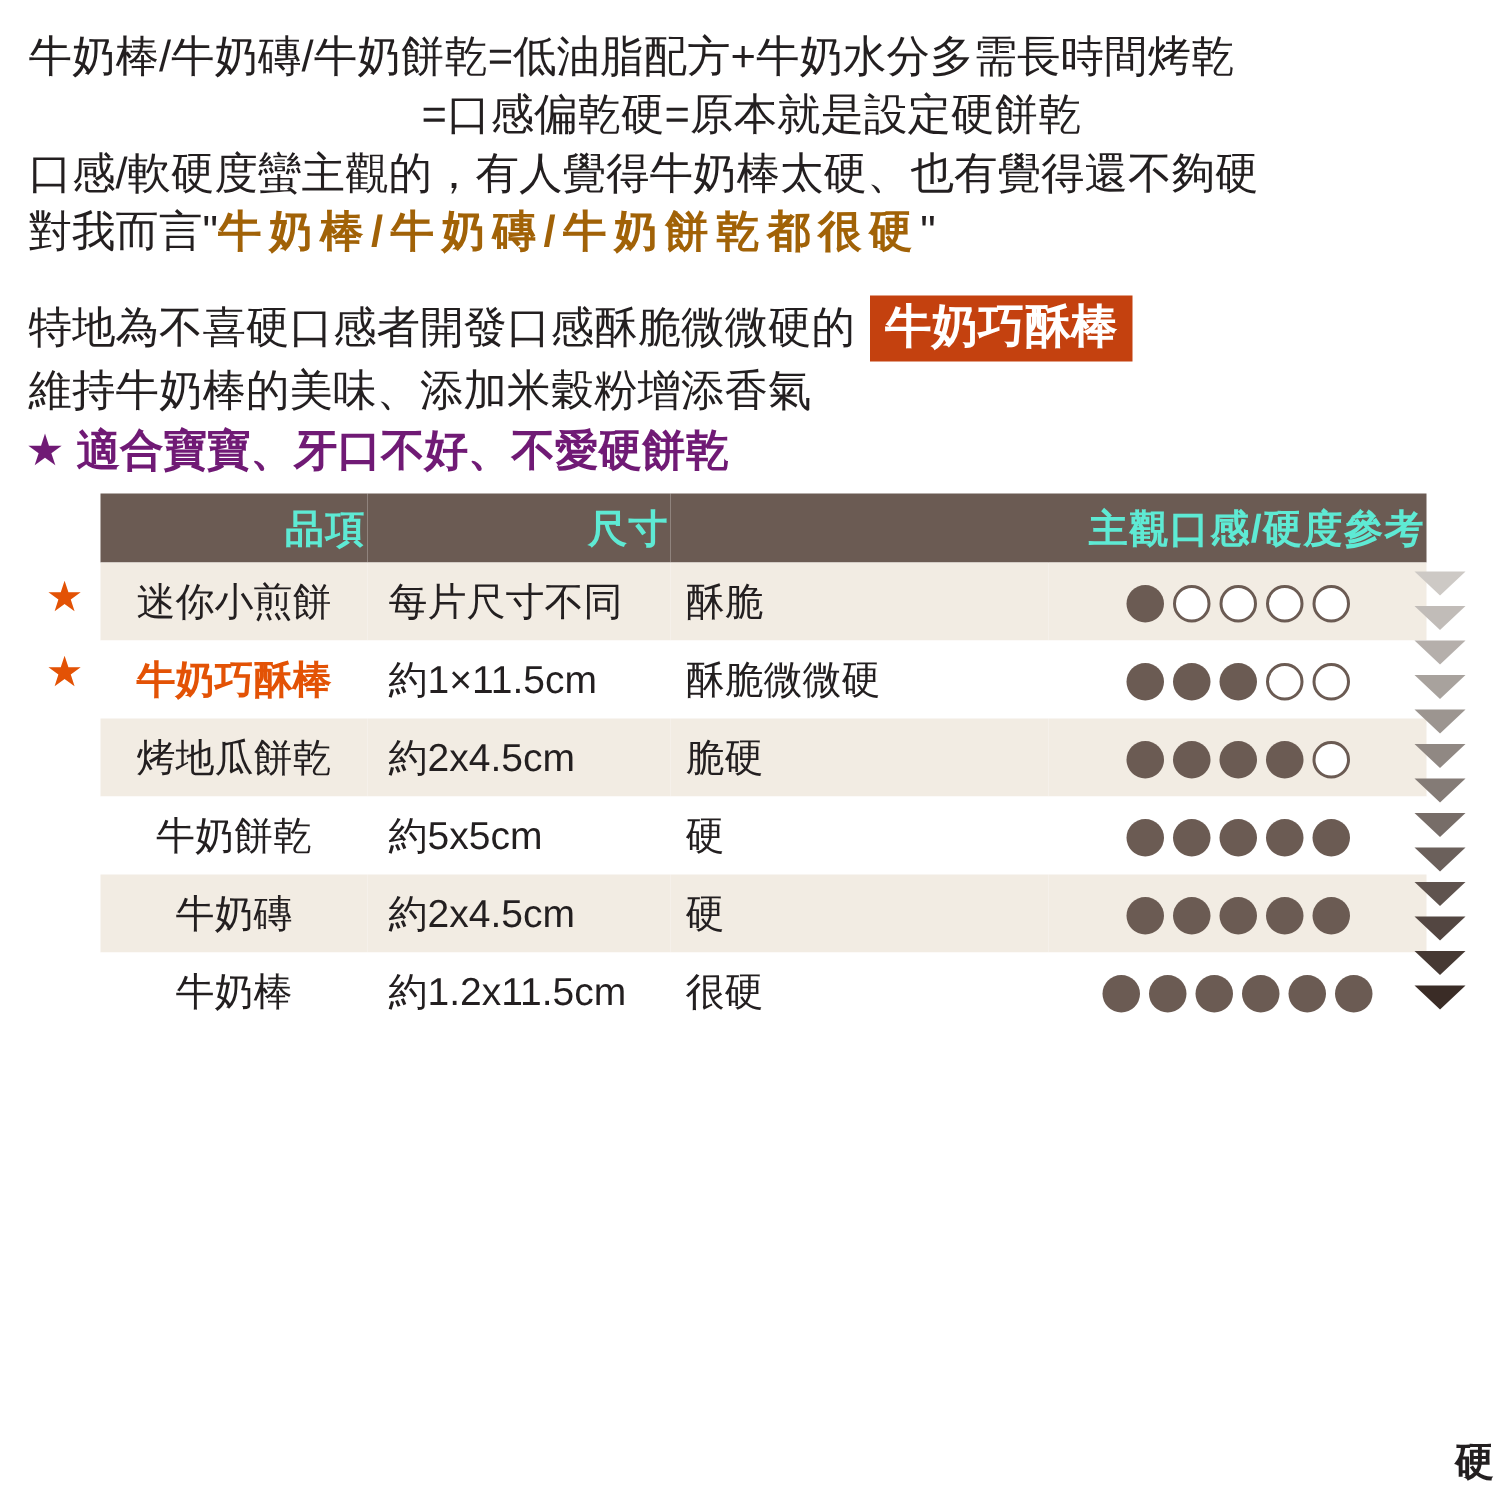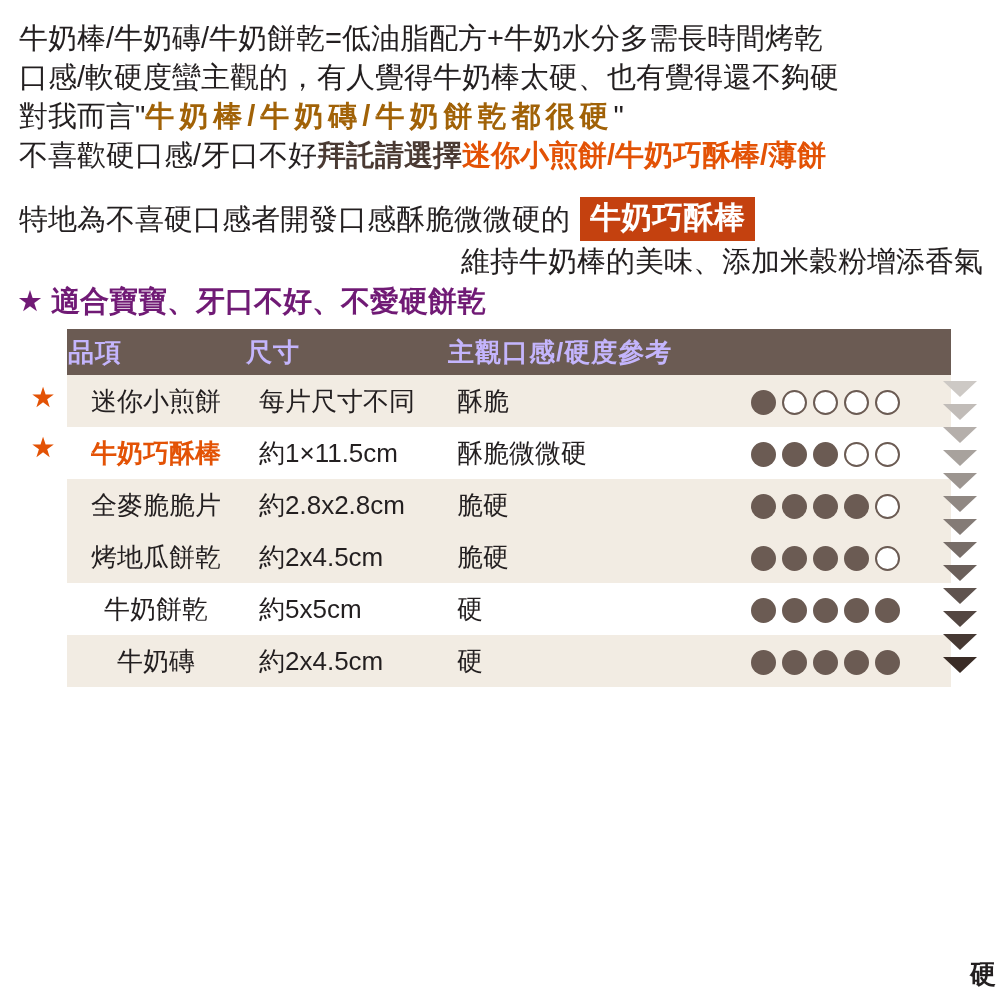--- a/index.html
+++ b/index.html
@@ -72,21 +72,20 @@
     padding: 2px 10px 4px 10px;
     margin-left: 10px;
     line-height: 38px;
     display: inline-block;
   }
   .sub-line {
     font-size: 29px;
     line-height: 40px;
     padding: 0 6px 0 8px;
     white-space: nowrap;
-    text-align: right;
   }
   .star-line {
     font-size: 29px;
     line-height: 40px;
     padding: 0 6px 0 6px;
     white-space: nowrap;
     color: #701a75;
     font-weight: bold;
   }
 
@@ -98,25 +97,25 @@
     padding-right: 0;
     box-sizing: border-box;
   }
   table.chart {
     border-collapse: collapse;
     width: 884px;
     table-layout: fixed;
   }
   table.chart th {
     background: #6b5b53;
-    color: #c4b5fd;
+    color: #5eead4;
     font-size: 26px;
     font-weight: bold;
     height: 44px;
-    text-align: left;
+    text-align: right;
     letter-spacing: 1px;
   }
   table.chart td {
     height: 50px;
     font-size: 26px;
     vertical-align: middle;
   }
   tr.odd td { background: #f2ece3; }
   tr.even td { background: #ffffff; }
   td.c-item {
@@ -199,26 +198,24 @@
     color: #231f20;
   }
 </style>
 </head>
 <body>
 
 <div class="page">
 
   <div class="intro">
     <div class="line">牛奶棒/牛奶磚/牛奶餅乾=低油脂配方+牛奶水分多需長時間烤乾</div>
+    <div class="line center">=口感偏乾硬=原本就是設定硬餅乾</div>
     <div class="line">口感/軟硬度蠻主觀的，有人覺得牛奶棒太硬、也有覺得還不夠硬</div>
     <div class="line">
       <span>對我而言"</span><span class="spaced">牛奶棒/牛奶磚/牛奶餅乾都很硬</span><span>"</span>
-    </div>
-    <div class="line">
-      <span>不喜歡硬口感/牙口不好</span><span class="brown-bold">拜託請選擇</span><span class="orange">迷你小煎餅/牛奶巧酥棒/薄餅</span>
     </div>
   </div>
 
   <div class="gap"></div>
 
   <div class="hl-row">
     <span>特地為不喜硬口感者開發口感酥脆微微硬的</span>
     <span class="hl-box">牛奶巧酥棒</span>
   </div>
   <div class="sub-line">維持牛奶棒的美味、添加米穀粉增添香氣</div>
@@ -252,42 +249,42 @@
           <td class="c-feel">酥脆</td>
           <td class="c-dots"><span class="dot full"></span><span class="dot empty"></span><span class="dot empty"></span><span class="dot empty"></span><span class="dot empty"></span></td>
         </tr>
         <tr class="even">
           <td class="c-item hl-item">牛奶巧酥棒</td>
           <td class="c-size">約1×11.5cm</td>
           <td class="c-feel">酥脆微微硬</td>
           <td class="c-dots"><span class="dot full"></span><span class="dot full"></span><span class="dot full"></span><span class="dot empty"></span><span class="dot empty"></span></td>
         </tr>
         <tr class="odd">
-          <td class="c-item">全麥脆脆片</td>
-          <td class="c-size">約2.8x2.8cm</td>
-          <td class="c-feel">脆硬</td>
-          <td class="c-dots"><span class="dot full"></span><span class="dot full"></span><span class="dot full"></span><span class="dot full"></span><span class="dot empty"></span></td>
-        </tr>
-        <tr class="odd">
           <td class="c-item">烤地瓜餅乾</td>
           <td class="c-size">約2x4.5cm</td>
           <td class="c-feel">脆硬</td>
           <td class="c-dots"><span class="dot full"></span><span class="dot full"></span><span class="dot full"></span><span class="dot full"></span><span class="dot empty"></span></td>
         </tr>
         <tr class="even">
           <td class="c-item">牛奶餅乾</td>
           <td class="c-size">約5x5cm</td>
           <td class="c-feel">硬</td>
           <td class="c-dots"><span class="dot full"></span><span class="dot full"></span><span class="dot full"></span><span class="dot full"></span><span class="dot full"></span></td>
         </tr>
         <tr class="odd">
           <td class="c-item">牛奶磚</td>
           <td class="c-size">約2x4.5cm</td>
           <td class="c-feel">硬</td>
           <td class="c-dots"><span class="dot full"></span><span class="dot full"></span><span class="dot full"></span><span class="dot full"></span><span class="dot full"></span></td>
+        </tr>
+        <tr class="even">
+          <td class="c-item">牛奶棒</td>
+          <td class="c-size">約1.2x11.5cm</td>
+          <td class="c-feel">很硬</td>
+          <td class="c-dots"><span class="dot full"></span><span class="dot full"></span><span class="dot full"></span><span class="dot full"></span><span class="dot full"></span><span class="dot full"></span></td>
         </tr>
       </tbody>
     </table>
 
     <div class="arrows">
         <div class="arrow" style="border-top-color: rgb(205, 201, 197);"></div>
         <div class="arrow" style="border-top-color: rgb(193, 188, 184);"></div>
         <div class="arrow" style="border-top-color: rgb(181, 175, 171);"></div>
         <div class="arrow" style="border-top-color: rgb(168, 162, 157);"></div>
         <div class="arrow" style="border-top-color: rgb(156, 149, 144);"></div>

